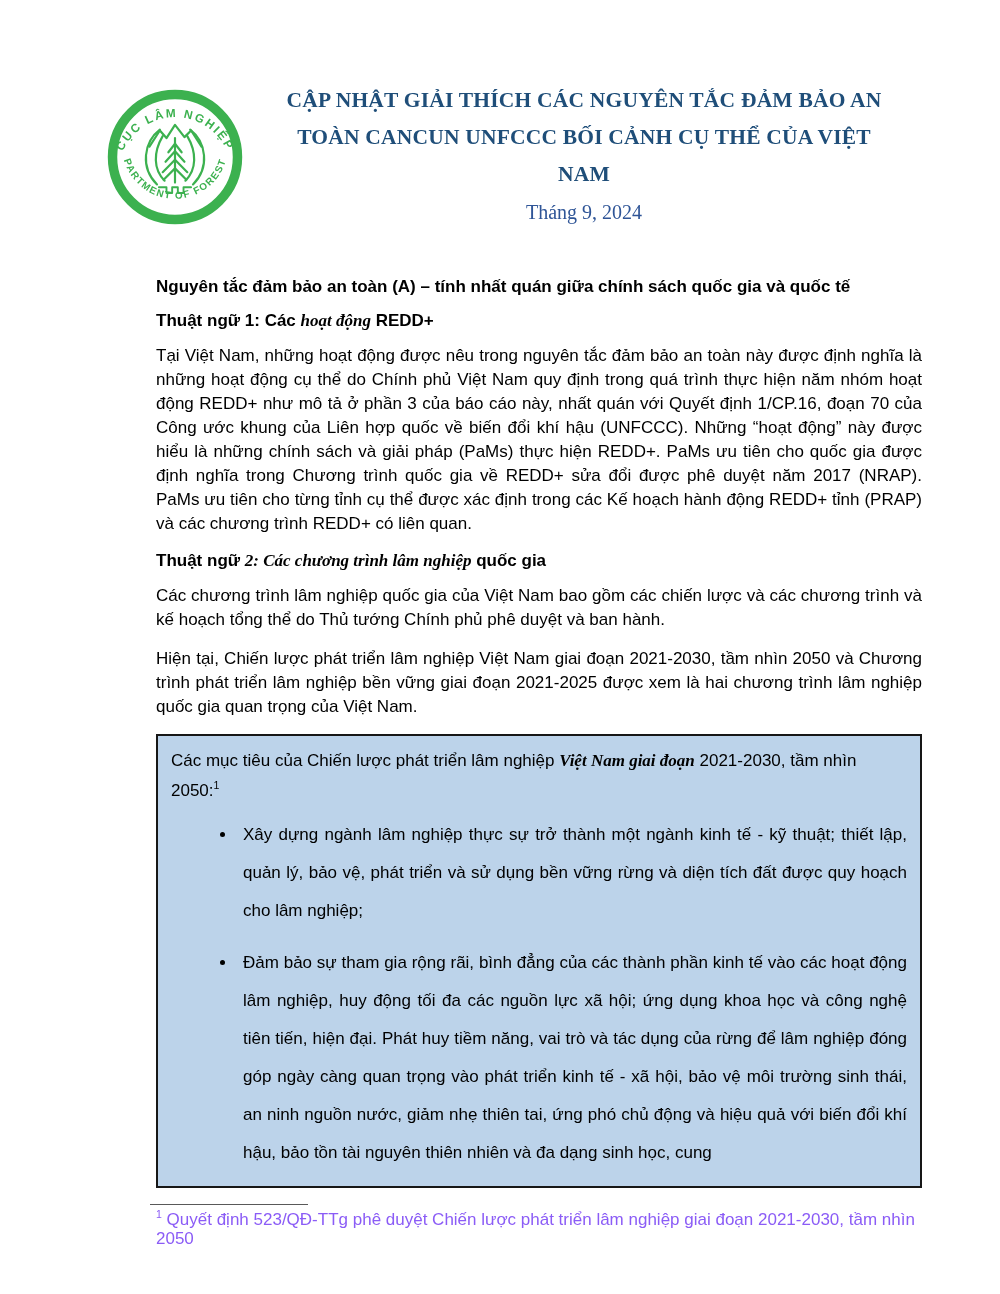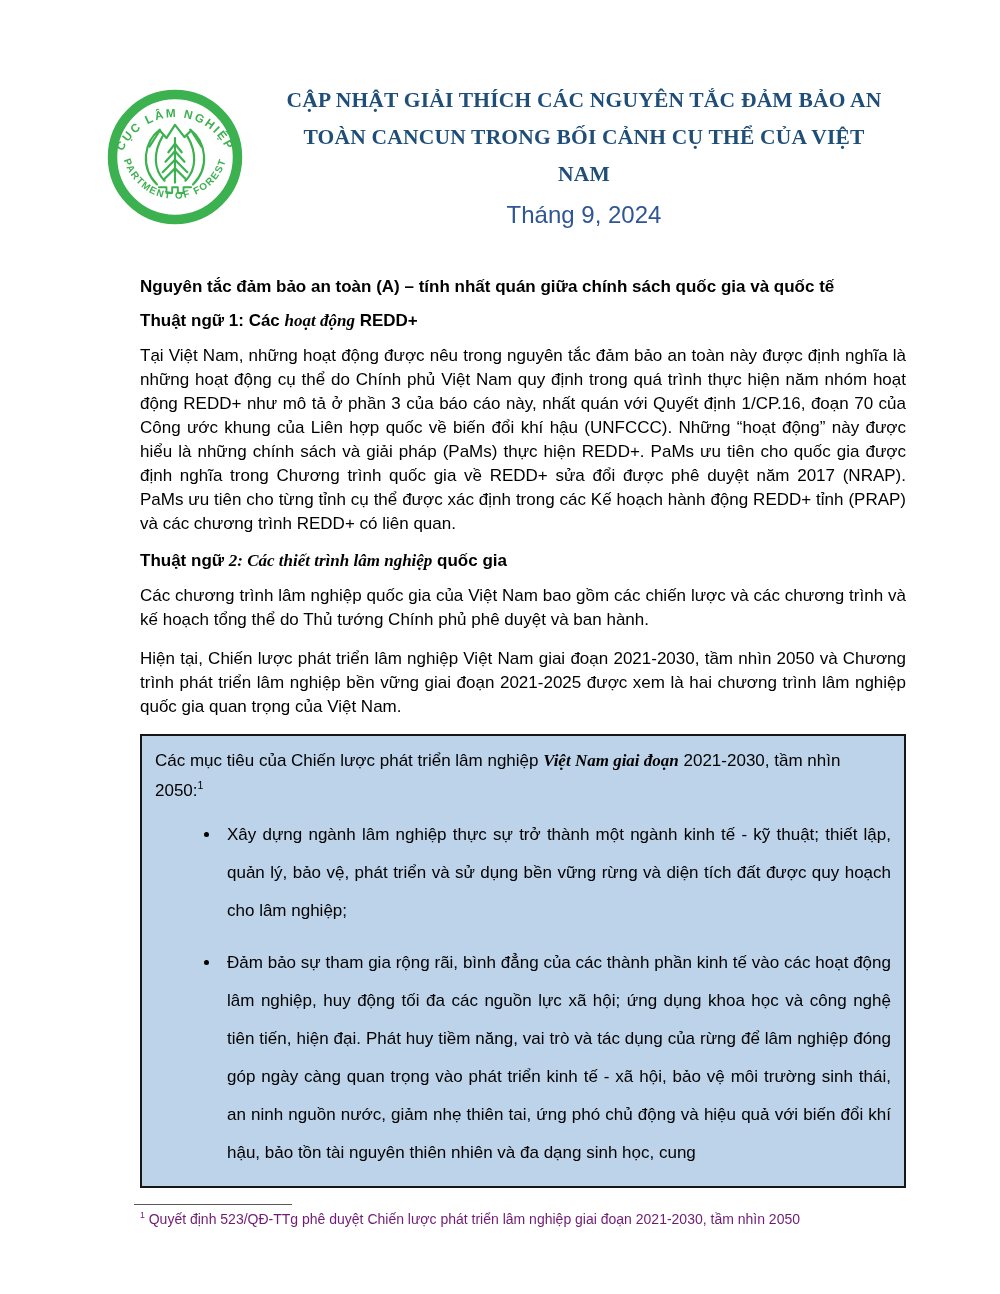--- a/index.html
+++ b/index.html
@@ -29,27 +29,28 @@
   .doc-title {
     font-family: "Liberation Serif", serif;
     font-weight: bold;
     font-size: 21.5px;
     line-height: 37px;
     color: #1F4E79;
     letter-spacing: 0.2px;
   }
   .doc-date {
     margin-top: 8px;
-    font-size: 24px;
+    font-size: 20px;
     color: #2F5597;
+    font-family: Liberation Serif, serif;
   }
   
   .body-col {
     position: absolute;
-    left: 140px; top: 277px;
+    left: 156px; top: 277px;
     width: 766px;
     font-size: 17px;
   }
   .heading-a {
     font-weight: bold;
     font-size: 17px;
     margin-bottom: 14px;
   }
   .principle-box {
     border: 2px solid #171717;
@@ -97,23 +98,23 @@
     line-height: 0;
   }
   .footnote-area { margin-top: 16px; }
   .footnote-divider {
     width: 158px;
     border-top: 1.5px solid #595959;
     margin-left: -6px;
     margin-bottom: 5px;
   }
   .footnote-text {
-    font-size: 14px;
+    font-size: 17px;
     line-height: 19px;
-    color: #701a75;
+    color: #8b5cf6;
   }
   
   .logo-svg text {
     font-family: "Liberation Sans", sans-serif;
     font-weight: bold;
     fill: #3CB14F;
   }
   .arc-top-text  { font-size: 12.5px; letter-spacing: 2.2px; }
   .arc-bot-text  { font-size: 10.5px; letter-spacing: 1.4px; }
 </style>
@@ -151,39 +152,39 @@
           <path d="M88 53 C98 70 98 88 86 100"></path>
         </g>
         <path d="M58 107 L66 107 L66 113 L72 113 L72 107 L78 107 L78 113 L84 113 L84 107 L92 107" stroke-width="2"></path>
       </g>
     </svg>
   </div>
 
   <div class="title-block">
     <div class="doc-title">
       <div>CẬP NHẬT GIẢI THÍCH CÁC NGUYÊN TẮC ĐẢM BẢO AN</div>
-      <div>TOÀN CANCUN TRONG BỐI CẢNH CỤ THỂ CỦA VIỆT</div>
+      <div>TOÀN CANCUN UNFCCC BỐI CẢNH CỤ THỂ CỦA VIỆT</div>
       <div>NAM</div>
     </div>
     <div class="doc-date">Tháng 9, 2024</div>
   </div>
 
   <div class="body-col">
 
     <div class="heading-a">Nguyên tắc đảm bảo an toàn (A) – tính nhất quán giữa chính sách quốc gia và quốc tế</div>
 
 
     <div class="term-heading">
       <span>Thuật ngữ 1: Các </span><span class="serif-italic">hoạt động</span><span> REDD+</span>
     </div>
 
     <p class="para">Tại Việt Nam, những hoạt động được nêu trong nguyên tắc đảm bảo an toàn này được định nghĩa là những hoạt động cụ thể do Chính phủ Việt Nam quy định trong quá trình thực hiện năm nhóm hoạt động REDD+ như mô tả ở phần 3 của báo cáo này, nhất quán với Quyết định 1/CP.16, đoạn 70 của Công ước khung của Liên hợp quốc về biến đổi khí hậu (UNFCCC). Những “hoạt động” này được hiểu là những chính sách và giải pháp (PaMs) thực hiện REDD+. PaMs ưu tiên cho quốc gia được định nghĩa trong Chương trình quốc gia về REDD+ sửa đổi được phê duyệt năm 2017 (NRAP). PaMs ưu tiên cho từng tỉnh cụ thể được xác định trong các Kế hoạch hành động REDD+ tỉnh (PRAP) và các chương trình REDD+ có liên quan.</p>
 
     <div class="term-heading">
-      <span>Thuật ngữ </span><span class="serif-italic">2: Các thiết trình lâm nghiệp</span><span> quốc gia</span>
+      <span>Thuật ngữ </span><span class="serif-italic">2: Các chương trình lâm nghiệp</span><span> quốc gia</span>
     </div>
 
     <p class="para">Các chương trình lâm nghiệp quốc gia của Việt Nam bao gồm các chiến lược và các chương trình và kế hoạch tổng thể do Thủ tướng Chính phủ phê duyệt và ban hành.</p>
 
     <p class="para">Hiện tại, Chiến lược phát triển lâm nghiệp Việt Nam giai đoạn 2021-2030, tầm nhìn 2050 và Chương trình phát triển lâm nghiệp bền vững giai đoạn 2021-2025 được xem là hai chương trình lâm nghiệp quốc gia quan trọng của Việt Nam.</p>
 
     <div class="objectives-box">
       <div class="objectives-header">
         <span>Các mục tiêu của Chiến lược phát triển lâm nghiệp </span><span class="serif-italic" style="font-weight:bold">Việt Nam giai đoạn</span><span> 2021-2030, tầm nhìn 2050:</span><sup>1</sup>
       </div>

